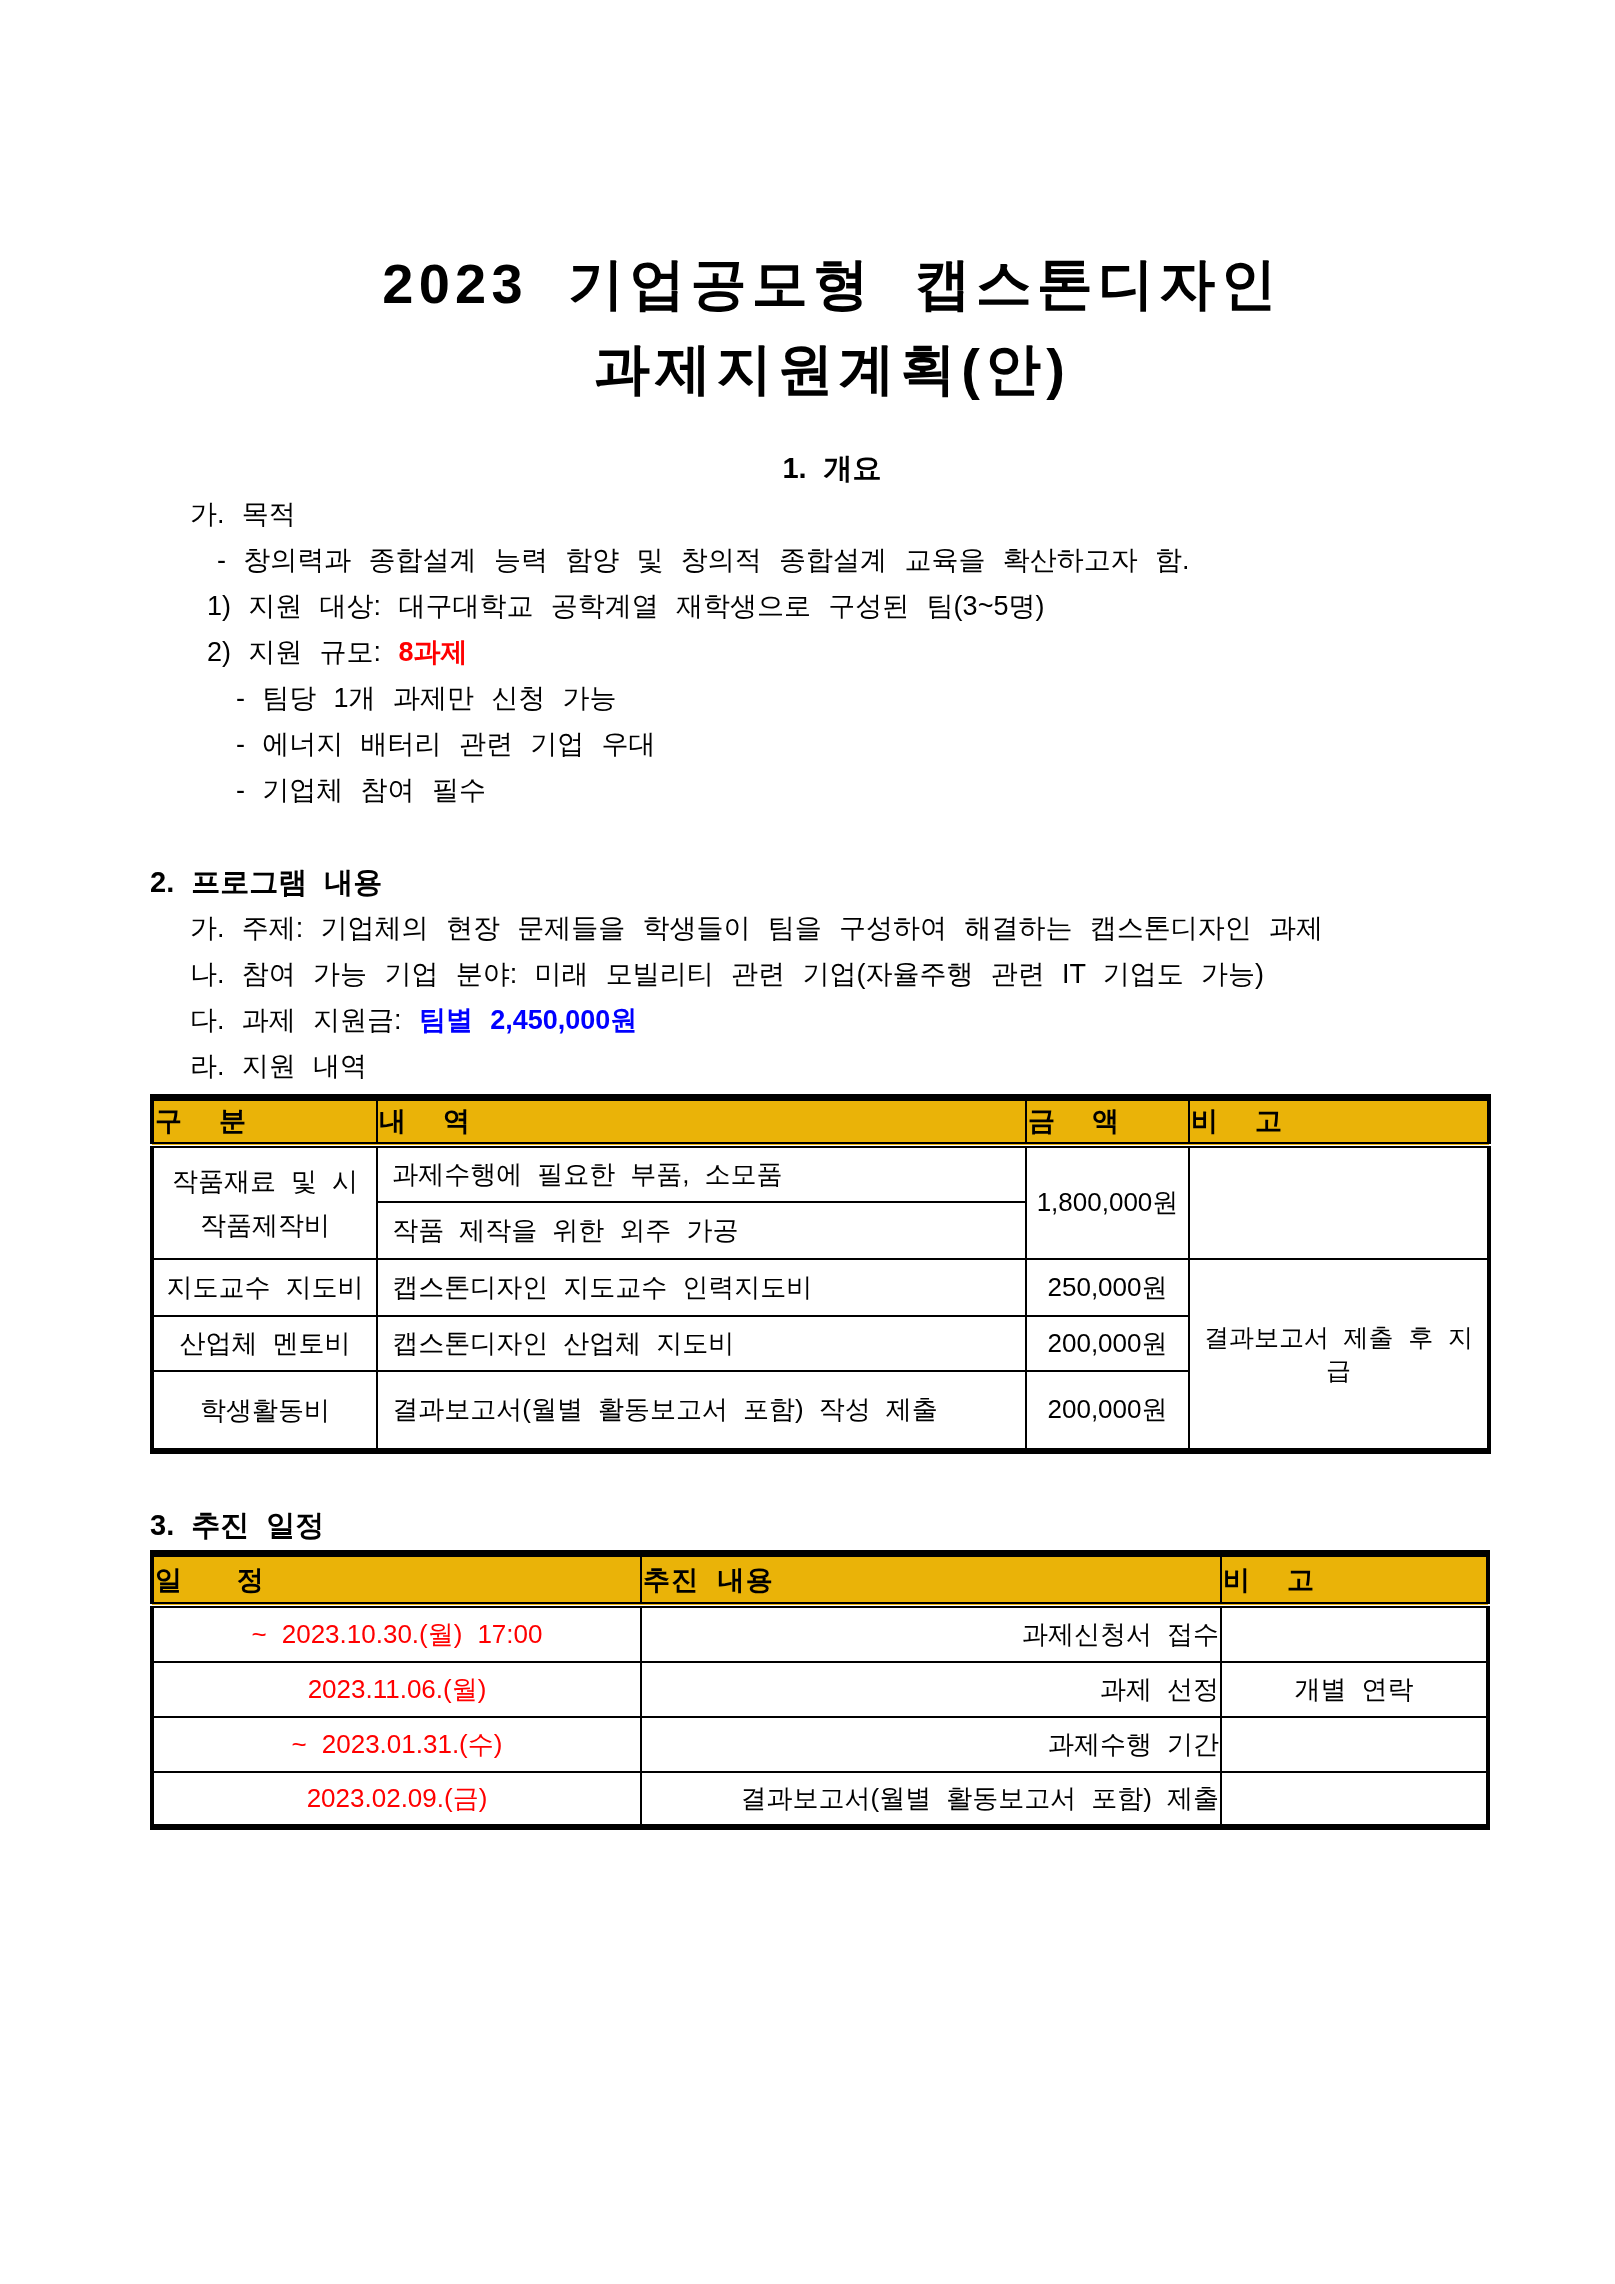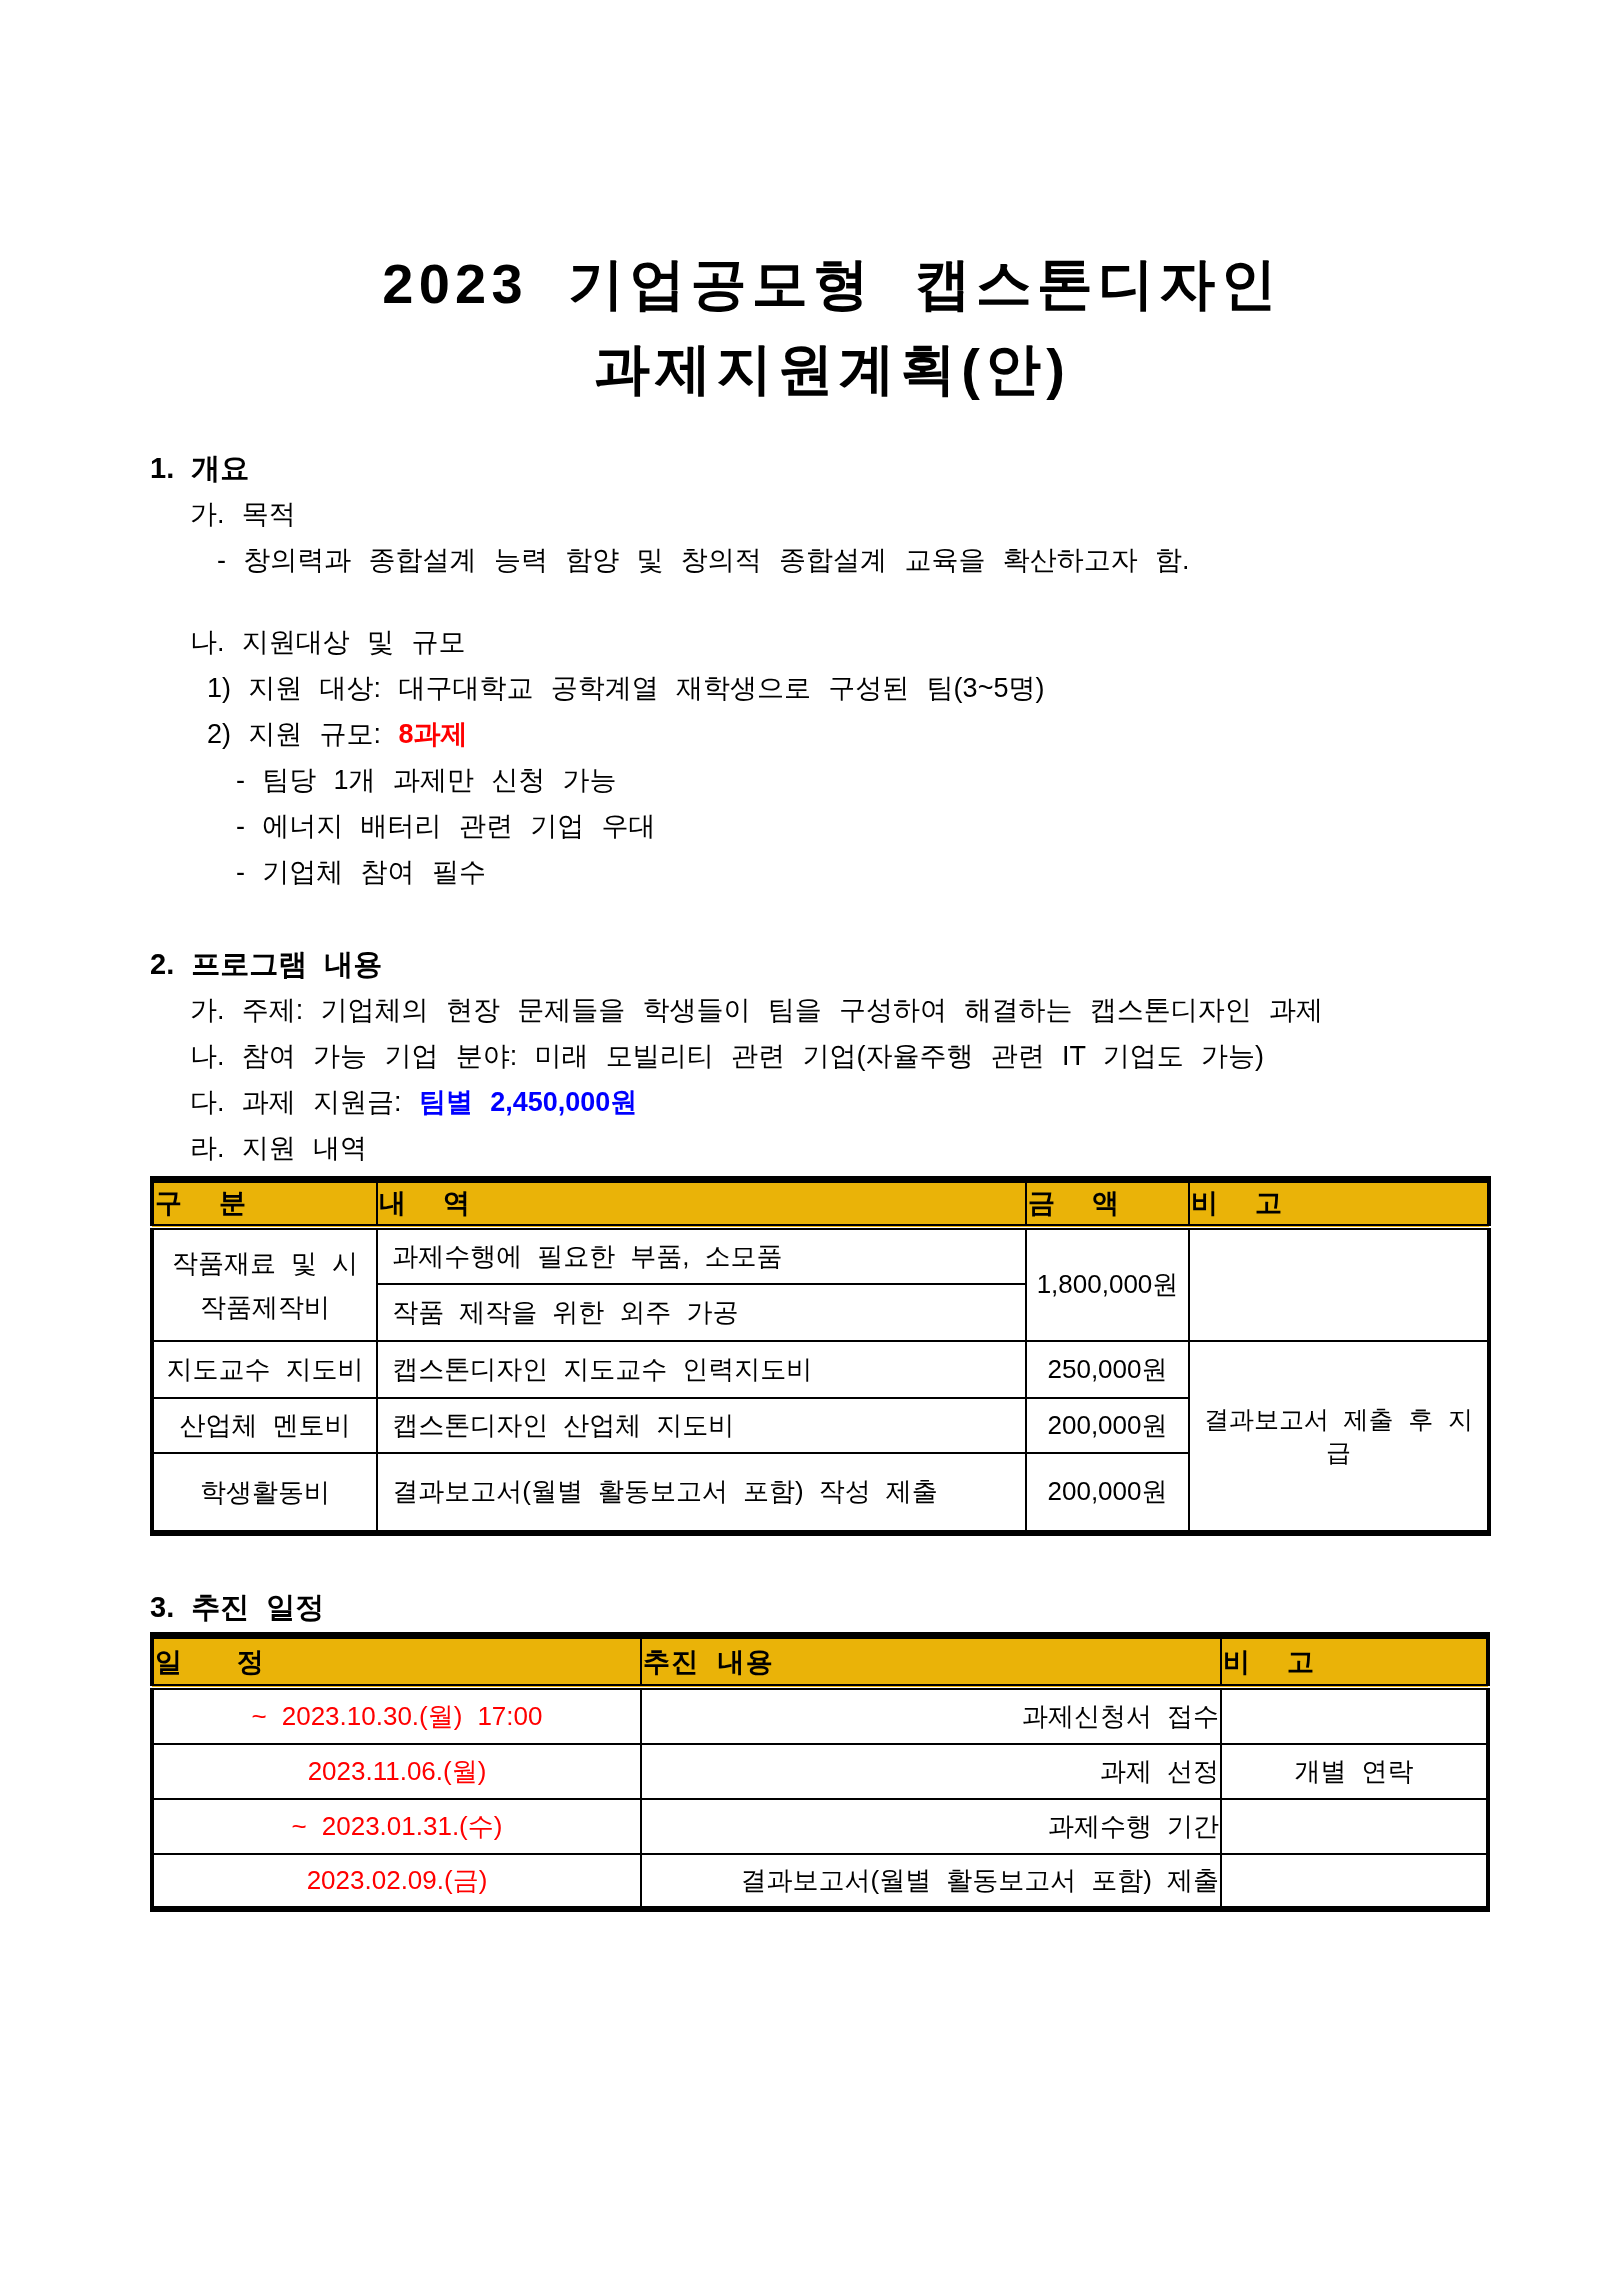--- a/index.html
+++ b/index.html
@@ -28,21 +28,21 @@
   .h1   { font-size:29px; font-weight:700; height:46px; line-height:46px; word-spacing:9px; }
   .line { font-size:27px; font-weight:400; height:46px; line-height:46px; word-spacing:9.8px; }
   .ind-ga   { padding-left:40px; }   
   .ind-dash { padding-left:67px; }  
   .ind-num  { padding-left:57px; }   
   .ind-dash2{ padding-left:86px; }  
 
   .red  { color:#FF0000; font-weight:700; }
   .blue { color:#0000FF; font-weight:700;text-align:right; }
 
-  .mt-sec1  { margin-top:34px; }
+  .mt-sec1  { margin-top:34px;text-align:center; }
   .mt-block { margin-top:36px; }
   .mt-sec2  { margin-top:46px; }
   .mt-tbl1  { margin-top:5.2px;  }
   .mt-sec3  { margin-top:48px; }
   .mt-tbl2  { margin-top:2.6px;  }
 
   
   .tbl {
     border-collapse:collapse;
     table-layout:fixed;
@@ -89,21 +89,20 @@
 
     <div class="doc-title">
       <div>2023 기업공모형 캡스톤디자인</div>
       <div>과제지원계획(안)</div>
     </div>
 
     <div class="h1 mt-sec1">1. 개요</div>
     <div class="line ind-ga">가. 목적</div>
     <div class="line ind-dash">- 창의력과 종합설계 능력 함양 및 창의적 종합설계 교육을 확산하고자 함.</div>
 
-    <div class="line ind-ga mt-block">나. 지원대상 및 규모</div>
     <div class="line ind-num">1) 지원 대상: 대구대학교 공학계열 재학생으로 구성된 팀(3~5명)</div>
     <div class="line ind-num"><span>2) 지원 규모: </span><span class="red">8과제</span></div>
     <div class="line ind-dash2">- 팀당 1개 과제만 신청 가능</div>
     <div class="line ind-dash2">- 에너지 배터리 관련 기업 우대</div>
     <div class="line ind-dash2">- 기업체 참여 필수</div>
 
     <div class="h1 mt-sec2">2. 프로그램 내용</div>
     <div class="line ind-ga">가. 주제: 기업체의 현장 문제들을 학생들이 팀을 구성하여 해결하는 캡스톤디자인 과제</div>
     <div class="line ind-ga">나. 참여 가능 기업 분야: 미래 모빌리티 관련 기업(자율주행 관련 IT 기업도 가능)</div>
     <div class="line ind-ga"><span>다. 과제 지원금: </span><span class="blue">팀별 2,450,000원</span></div>

